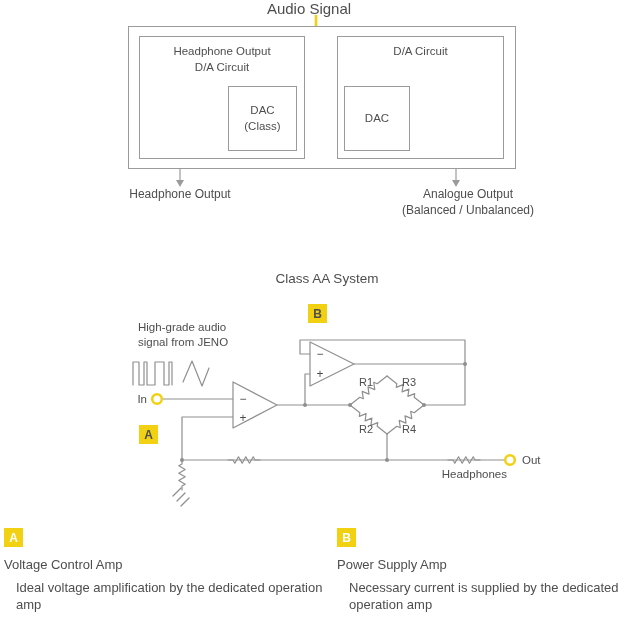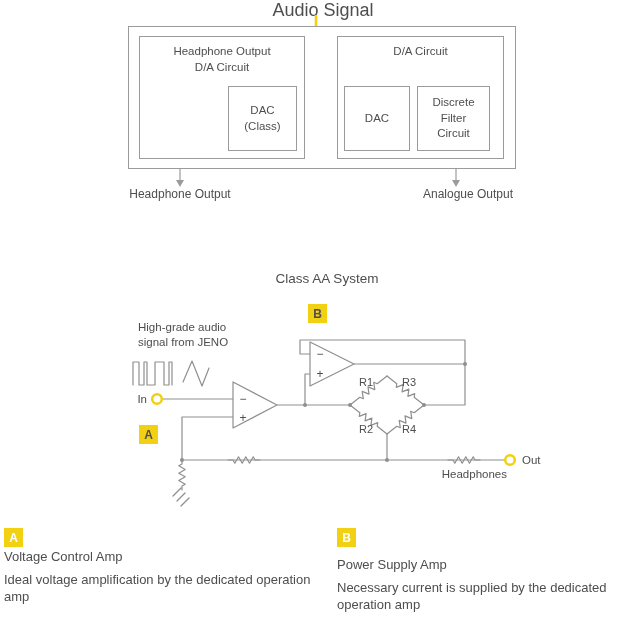--- a/index.html
+++ b/index.html
@@ -6,29 +6,29 @@
   body{width:644px;height:644px;background:#ffffff;font-family:"Liberation Sans",sans-serif;color:#4e4e4e;}
   #page{position:relative;width:644px;height:644px;overflow:hidden;background:#fff;}
   .abs{position:absolute;}
   .ctr{text-align:center;}
   .box{border:1px solid #9b9b9b;box-sizing:border-box;background:#fff;}
   .sub{display:flex;align-items:center;justify-content:center;text-align:center;font-size:11.5px;line-height:1.35;}
   .t12{font-size:12px;line-height:1.3;}
   .t11{font-size:11.5px;line-height:1.35;}
   .badge{width:19px;height:19px;background:#F1D112;color:#ffffff;font-weight:bold;font-size:12px;display:flex;align-items:center;justify-content:center;}
   .lg-title{font-size:13px;}
-  .lg-desc{font-size:13px;line-height:1.32;width:312px;}
+  .lg-desc{font-size:13px;line-height:1.32;width:312px;margin-left:12px;}
   svg text{fill:#4e4e4e;font-family:"Liberation Sans",sans-serif;}
 </style>
 </head>
 <body>
 
 <div id="page">
 
-  <div class="abs ctr" style="left:258px;top:0;width:130px;font-size:18px">Audio Signal</div>
+  <div class="abs ctr" style="left:244px;top:0;width:130px;font-size:15px">Audio Signal</div>
 
   <svg class="abs" style="left:294px;top:15px" width="44" height="110" viewBox="0 0 44 110">
     <defs>
       <marker id="ya" viewBox="0 0 10 10" refX="7" refY="5" markerWidth="6" markerHeight="6" orient="auto">
         <path d="M0,0 L10,5 L0,10 Z" fill="#F1D112"></path>
       </marker>
     </defs>
     <g stroke="#F1D112" stroke-width="2.6" fill="none">
       <line x1="22" y1="0" x2="22" y2="85"></line>
       <line x1="22" y1="85" x2="13" y2="96" marker-end="url(#ya)"></line>
@@ -51,41 +51,35 @@
     </div>
   </div>
 
   <div class="abs box" style="left:337px;top:36px;width:167px;height:123px">
     <div class="ctr t11" style="padding-top:7px">
       <div>D/A Circuit</div>
     </div>
     <div class="abs box sub" style="left:6px;top:49px;width:66px;height:65px">
       <div>DAC</div>
     </div>
-    <div class="abs box sub" style="left:79px;top:49px;width:73px;height:65px">
-      <div>
-        <div>Discrete</div>
-        <div>Filter</div>
-        <div>Circuit</div>
-      </div>
-    </div>
   </div>
 
   <svg class="abs" style="left:175px;top:169px" width="10" height="20">
     <line x1="5" y1="0" x2="5" y2="12" stroke="#9b9b9b" stroke-width="1.2"></line>
     <path d="M1,11 L9,11 L5,18 Z" fill="#9b9b9b"></path>
   </svg>
   <svg class="abs" style="left:451px;top:169px" width="10" height="20">
     <line x1="5" y1="0" x2="5" y2="12" stroke="#9b9b9b" stroke-width="1.2"></line>
     <path d="M1,11 L9,11 L5,18 Z" fill="#9b9b9b"></path>
   </svg>
 
   <div class="abs ctr t12" style="left:110px;top:187px;width:140px">Headphone Output</div>
   <div class="abs ctr t12" style="left:395px;top:187px;width:146px">
     <div>Analogue Output</div>
+    <div>(Balanced / Unbalanced)</div>
   </div>
 
   <svg class="abs" style="left:0;top:262px" width="644" height="260" viewBox="0 0 644 260">
 
     <g stroke="#8f8f8f" stroke-width="1.2" fill="none" stroke-linejoin="round" stroke-linecap="round">
 
       <polyline points="133,123 133,100 139,100 139,123 144,123 144,100 147,100 147,123 155,123 155,100 164,100 164,123 169,123 169,100 172,100 172,123"></polyline>
       <polyline points="183,120 192,99 202,124 209,106"></polyline>
 
       <line x1="163" y1="137" x2="233" y2="137"></line>
@@ -145,21 +139,21 @@
     <text x="366" y="124" text-anchor="middle" font-size="11">R1</text>
     <text x="409" y="124" text-anchor="middle" font-size="11">R3</text>
     <text x="366" y="171" text-anchor="middle" font-size="11">R2</text>
     <text x="409" y="171" text-anchor="middle" font-size="11">R4</text>
   </svg>
 
   <div class="abs" style="left:4px;top:528px">
     <div class="badge">
       <span>A</span>
     </div>
-    <div class="lg-title" style="margin-top:2px">Voltage Control Amp</div>
+    <div class="lg-title" style="margin-top:10px">Voltage Control Amp</div>
     <div class="lg-desc" style="margin-top:7px">Ideal voltage amplification by the dedicated operation amp</div>
   </div>
 
   <div class="abs" style="left:337px;top:528px">
     <div class="badge">
       <span>B</span>
     </div>
     <div class="lg-title" style="margin-top:10px">Power Supply Amp</div>
     <div class="lg-desc" style="margin-top:7px">Necessary current is supplied by the dedicated operation amp</div>
   </div>

